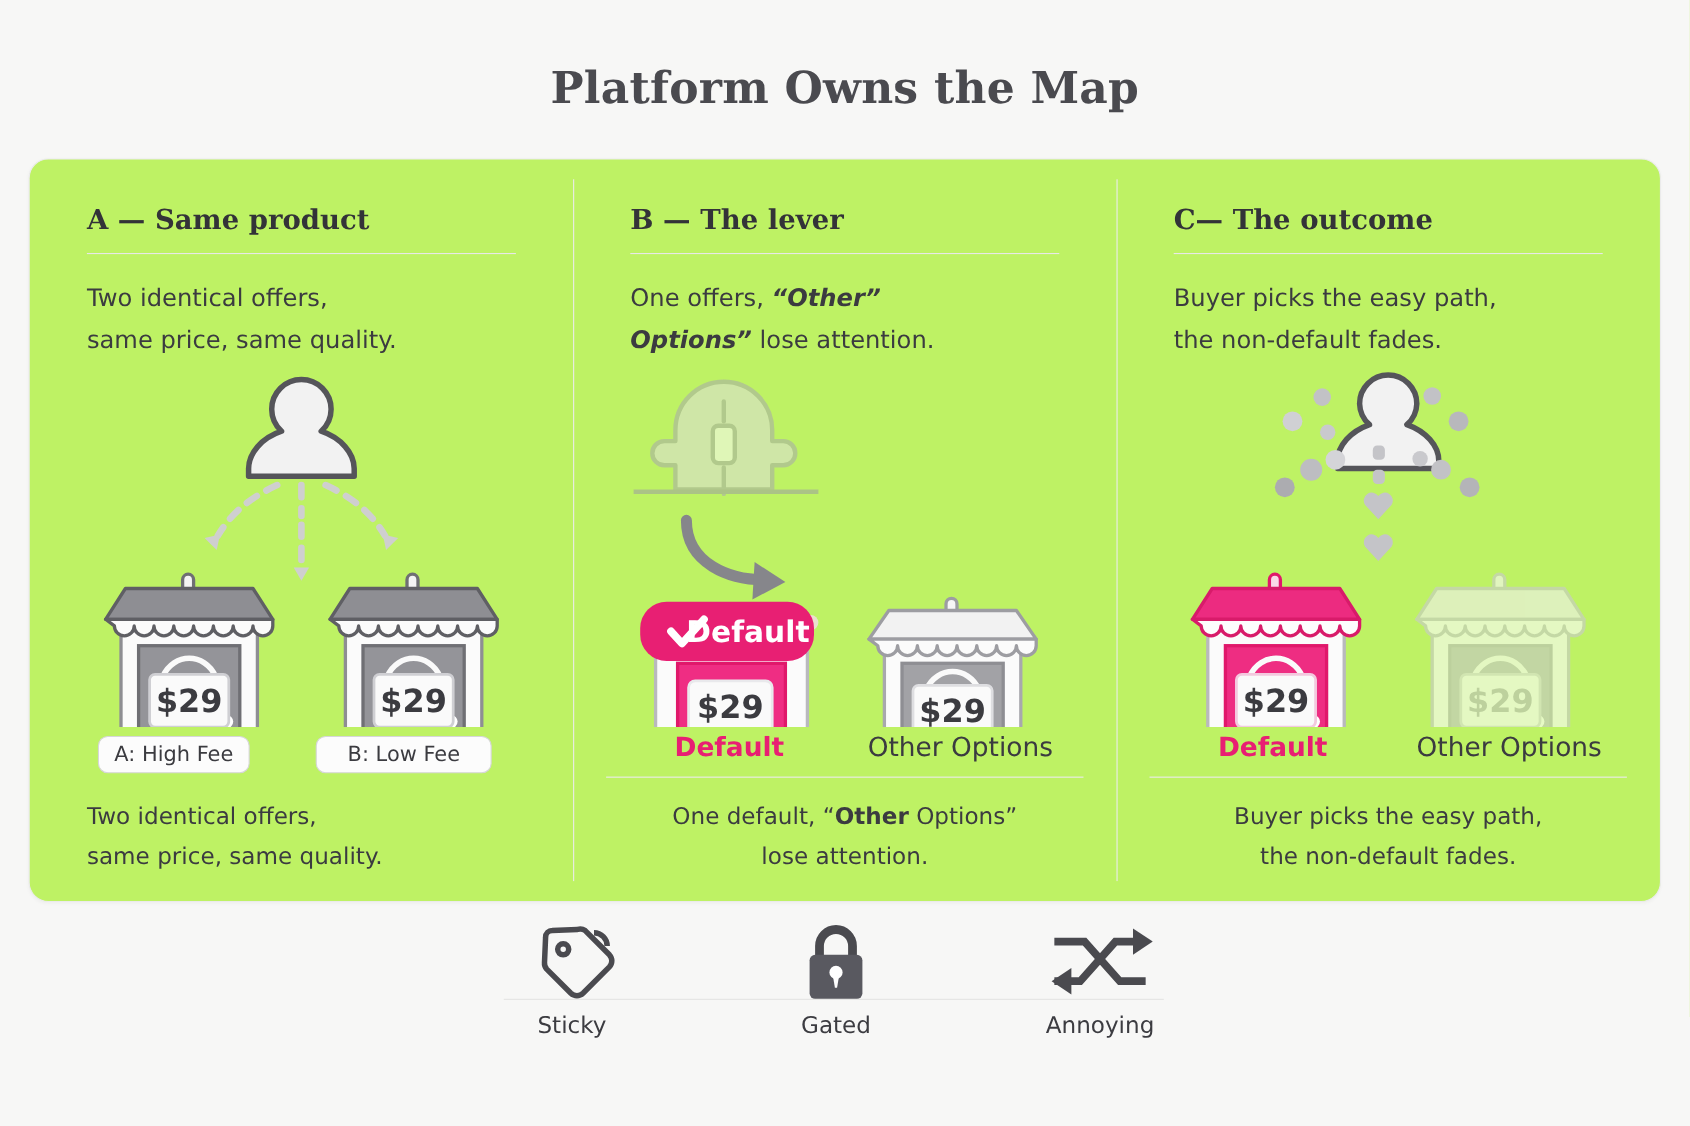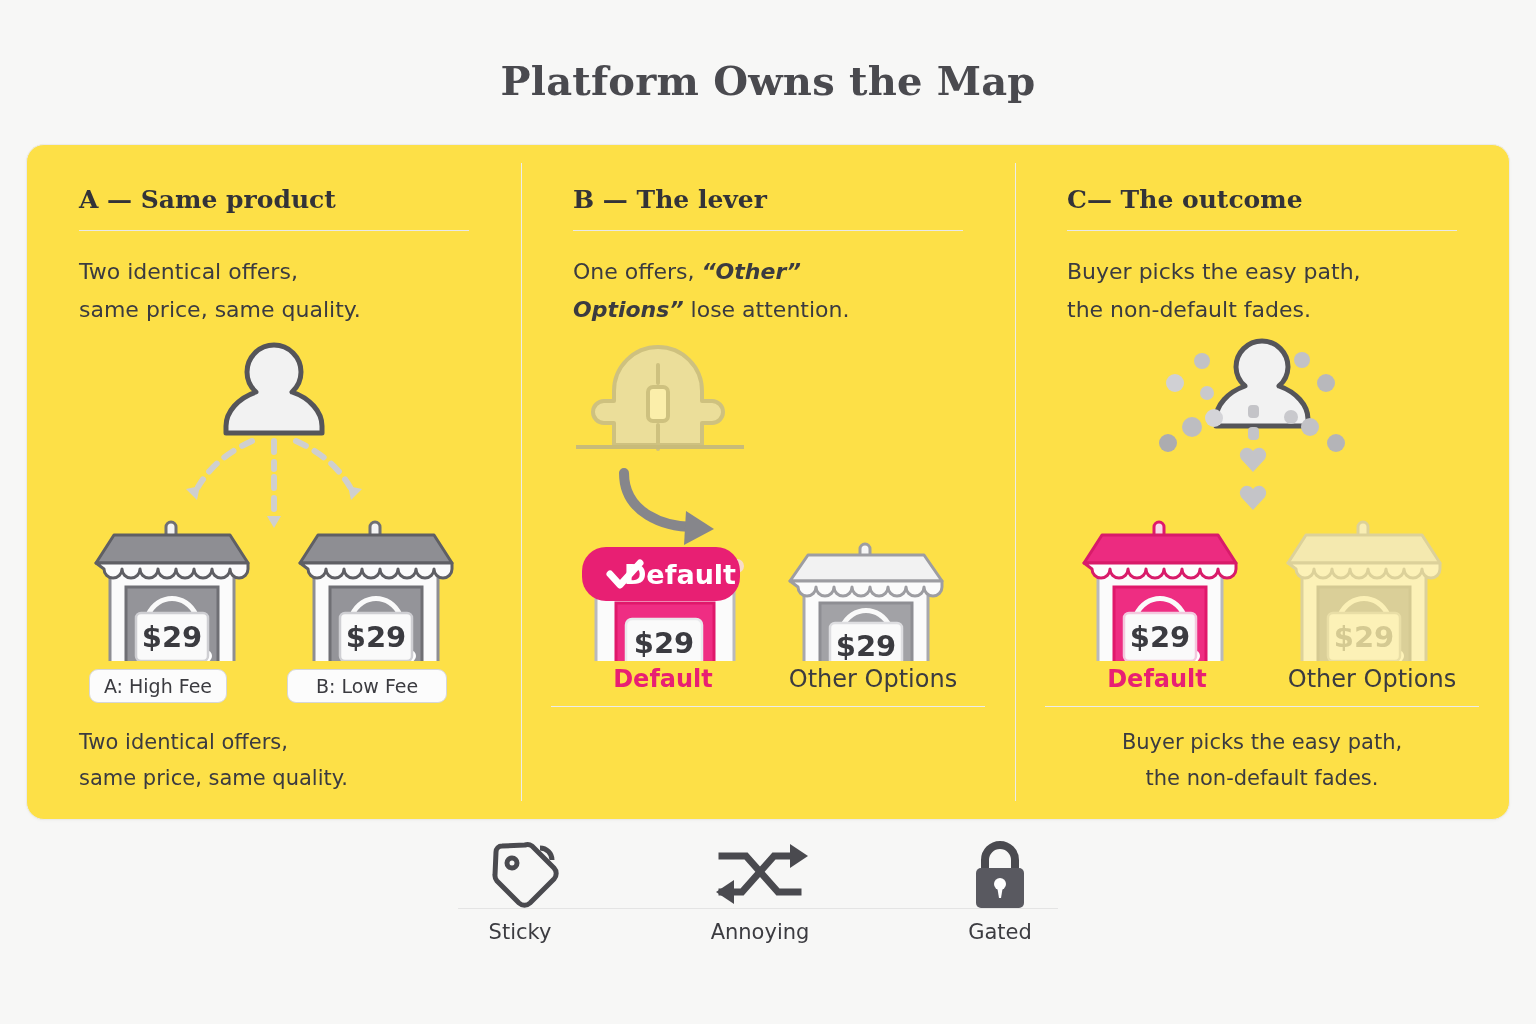--- a/index.html
+++ b/index.html
@@ -18,21 +18,21 @@
     font-weight: bold;
     font-size: 40px;
     letter-spacing: 0.2px;
     color: #4a4a4f;
   }
 
   .card {
     position: absolute;
     left: 26px; top: 144px;
     width: 1484px; height: 676px;
-    background: #fde047;
+    background: #bef264;
     border: 1px solid #ebebeb;
     border-radius: 18px;
     box-shadow: 0 1px 3px rgba(0,0,0,0.03);
   }
 
   .panels { position: absolute; inset: 0; display: flex; }
   .panel { position: relative; flex: 1 1 0; padding: 40px 52px 0 52px; }
   .panel + .panel::before {
     content: ""; position: absolute; left: 0; top: 18px; bottom: 18px;
     width: 1px; background: #ececec;
@@ -228,20 +228,24 @@
             </g>
           </svg>
         </div>
 
         <div style="position:absolute; left:52px; right:52px; top:520px; height:40px;">
           <div style="position:absolute; left:10px; width:160px; text-align:center; font-size:24px; font-weight:bold; color:#e81f73;">Default</div>
           <div style="position:absolute; left:200px; width:200px; text-align:center; font-size:24px; color:#3b3b40;">Other Options</div>
         </div>
 
         <div class="foot-rule"></div>
+        <div class="panel-caption">
+          <span>One default, “</span><b>Other</b><span> Options”</span><br>
+          <span>lose attention.</span>
+        </div>
       </div>
 
       <div class="panel">
         <div class="panel-head">C— The outcome</div>
         <div class="head-rule"></div>
         <div class="panel-sub">
           <span>Buyer picks the easy path,</span><br>
           <span>the non-default fades.</span>
         </div>
 
@@ -328,43 +332,43 @@
               <circle cx="38" cy="25" r="5"></circle>
               <path d="M66 10 a12 12 0 0 1 12 12"></path>
             </g>
           </svg>
         </div>
         <div class="footer-label">Sticky</div>
       </div>
 
       <div class="footer-item">
         <div class="footer-icon">
-          <svg width="96" height="72" viewBox="0 0 96 72">
-            <g fill="none" stroke="#4a4a4f" stroke-width="7" stroke-linecap="square">
-              <path d="M10 18 H34 L66 54 H86"></path>
-              <path d="M10 54 H30 L62 18 H86"></path>
-            </g>
-            <g fill="#4a4a4f">
-              <path d="M78 6 L96 18 L78 30 Z"></path>
-              <path d="M78 42 L96 54 L78 66 Z" transform="translate(-78,0) scale(-1,1) translate(-18,0)"></path>
-              <path d="M22 42 L4 54 L22 66 Z"></path>
-            </g>
-          </svg>
-        </div>
-        <div class="footer-label">Annoying</div>
-      </div>
-
-      <div class="footer-item">
-        <div class="footer-icon">
           <svg width="74" height="74" viewBox="0 0 74 74">
             <path d="M22 34 V24 a15 15 0 0 1 30 0 v10" fill="none" stroke="#4a4a4f" stroke-width="8" stroke-linecap="round"></path>
             <rect x="13" y="32" width="48" height="40" rx="5" fill="#595960"></rect>
             <circle cx="37" cy="48" r="6" fill="#ffffff"></circle>
             <path d="M34 50 h6 l-2 12 h-2 z" fill="#ffffff"></path>
           </svg>
         </div>
         <div class="footer-label">Gated</div>
       </div>
 
+      <div class="footer-item">
+        <div class="footer-icon">
+          <svg width="96" height="72" viewBox="0 0 96 72">
+            <g fill="none" stroke="#4a4a4f" stroke-width="7" stroke-linecap="square">
+              <path d="M10 18 H34 L66 54 H86"></path>
+              <path d="M10 54 H30 L62 18 H86"></path>
+            </g>
+            <g fill="#4a4a4f">
+              <path d="M78 6 L96 18 L78 30 Z"></path>
+              <path d="M78 42 L96 54 L78 66 Z" transform="translate(-78,0) scale(-1,1) translate(-18,0)"></path>
+              <path d="M22 42 L4 54 L22 66 Z"></path>
+            </g>
+          </svg>
+        </div>
+        <div class="footer-label">Annoying</div>
+      </div>
+
     </div>
   </div>
 
 </div>
 
 </body></html>

